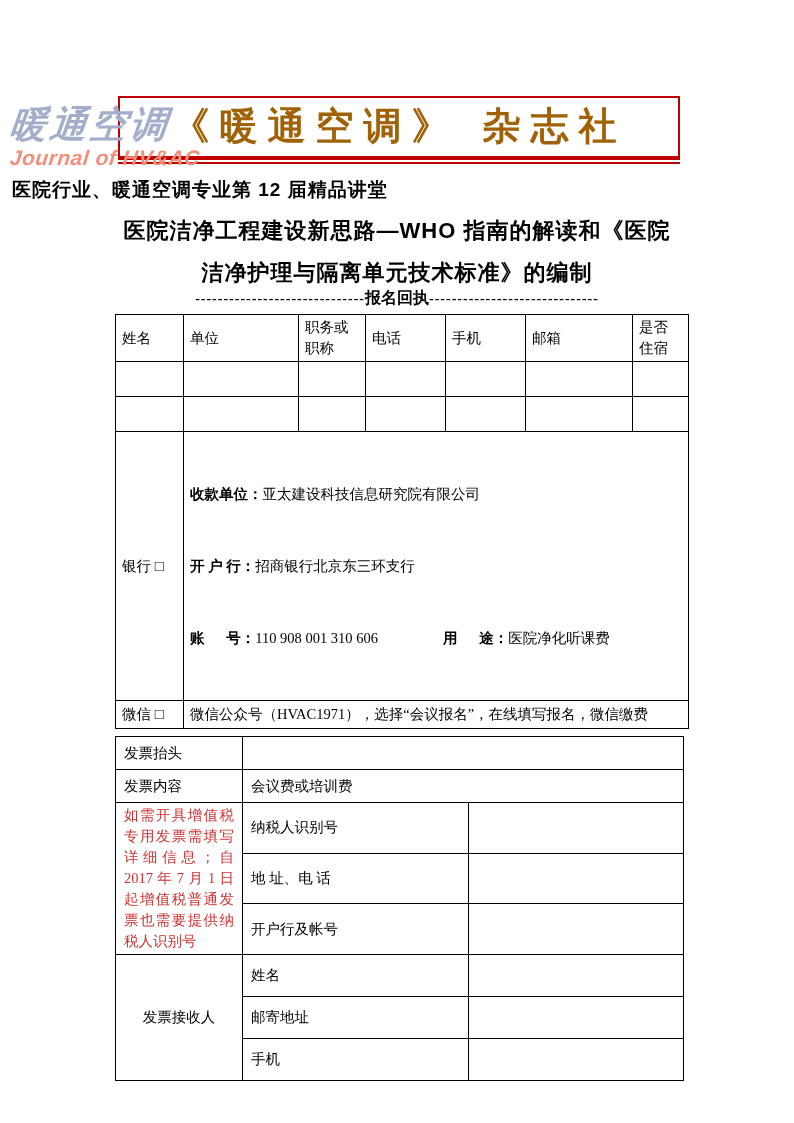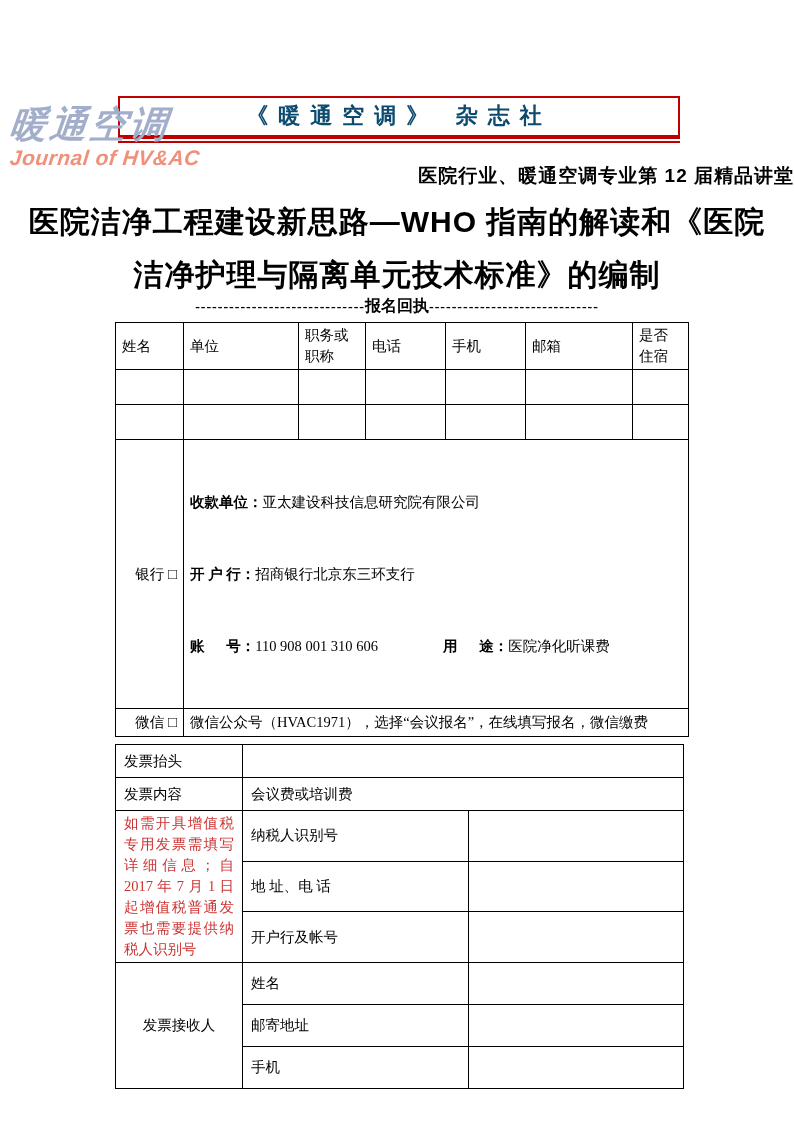--- a/index.html
+++ b/index.html
@@ -34,38 +34,38 @@
   
   .banner { width: 562px; margin: 96px 0 0 118px; }
   .banner-box {
     border: 2px solid #c00000; border-bottom: none;
     text-align: center;
     padding: 3px 0 4px 0;
   }
   .banner-text {
     font-family: "DejaVu Serif", serif;
     font-weight: bold;
-    font-size: 22px;
+    font-size: 38px;
     letter-spacing: 10px;
-    color: #0c4a6e;
+    color: #a16207;
   }
   .rule-thick { height: 4px; background: #c00000; margin-top: 0; }
   .rule-gap   { height: 2px; background: #fff; }
   .rule-thin  { height: 2px; background: #c00000; }
 
   
   .title-1 {
-    margin-top: 20px; text-align: right;
+    margin-top: 13px; text-align: left;
     font-family: "Liberation Sans", sans-serif;
     font-weight: bold; font-size: 19px; letter-spacing: 1px; padding-left: 12px;
   }
   .title-2, .title-3 {
     text-align: center;
     font-family: "Liberation Sans", sans-serif;
-    font-weight: bold; font-size: 30px; letter-spacing: 1px;
+    font-weight: bold; font-size: 22px; letter-spacing: 1px;
   }
   .title-2 { margin-top: 13px; }
   .title-3 { margin-top: 12px; }
 
   
   .receipt-divider {
     margin-top: 0; text-align: center;
     font-size: 14px; font-weight: bold; letter-spacing: 0;
     white-space: nowrap;
   }
@@ -74,21 +74,21 @@
 
   
   table { border-collapse: collapse; table-layout: fixed; }
   td { border: 1px solid #000; font-size: 14.5px; vertical-align: middle; }
 
   .reg-table { width: 573px; margin: 5px 0 0 115px; }
   .reg-table td { padding: 2px 6px; }
   .reg-table .hdr { height: 46px; line-height: 1.45; }
   .reg-table .empty-row td { height: 35px; }
   .reg-table .bank-cell { height: 74px; }
-  .pay-label { padding-left: 8px; white-space: pre-wrap; text-align: right; }
+  .pay-label { padding-left: 8px; white-space: pre-wrap; }
   .pay-lines { line-height: 24px; white-space: pre-wrap; padding-left: 9px; margin-left: 24px; }
   .pay-lines b, .wechat-text b { font-family: inherit; }
   .purpose { margin-left: 65px; }
   .wechat-row td { height: 28px; }
   .checkbox { font-size: 15px; }
 
   .invoice-intro { margin: 15px 0 0 118px; font-size: 14.5px; }
 
   .inv-table { width: 568px; margin: 7px 0 16px 115px; }
   .inv-table td { padding: 2px 8px; }

